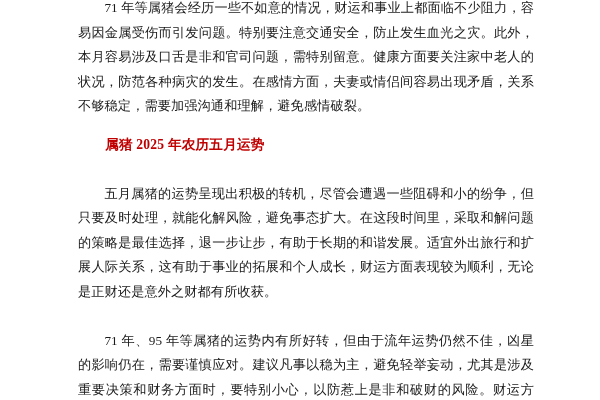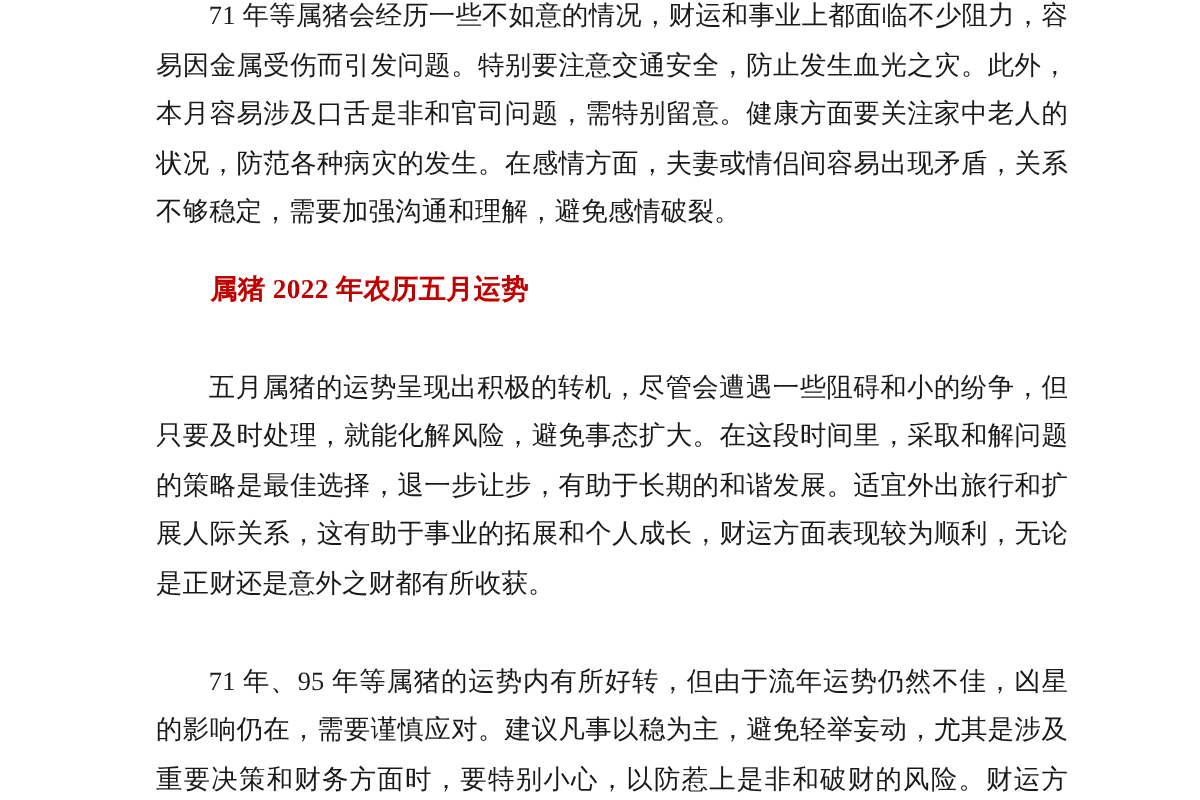--- a/index.html
+++ b/index.html
@@ -53,19 +53,19 @@
     margin-top: -4px;
   }
 </style>
 </head>
 <body>
 
 <div class="page">
 
   <p class="para indent first-block">71 年等属猪会经历一些不如意的情况，财运和事业上都面临不少阻力，容易因金属受伤而引发问题。特别要注意交通安全，防止发生血光之灾。此外，本月容易涉及口舌是非和官司问题，需特别留意。健康方面要关注家中老人的状况，防范各种病灾的发生。在感情方面，夫妻或情侣间容易出现矛盾，关系不够稳定，需要加强沟通和理解，避免感情破裂。</p>
 
-  <p class="heading gap-top">属猪 2022 年农历五月运势</p>
+  <p class="heading gap-top">属猪 2025 年农历五月运势</p>
 
   <p class="para indent gap-small">五月属猪的运势呈现出积极的转机，尽管会遭遇一些阻碍和小的纷争，但只要及时处理，就能化解风险，避免事态扩大。在这段时间里，采取和解问题的策略是最佳选择，退一步让步，有助于长期的和谐发展。适宜外出旅行和扩展人际关系，这有助于事业的拓展和个人成长，财运方面表现较为顺利，无论是正财还是意外之财都有所收获。</p>
 
   <p class="para indent gap-small">71 年、95 年等属猪的运势内有所好转，但由于流年运势仍然不佳，凶星的影响仍在，需要谨慎应对。建议凡事以稳为主，避免轻举妄动，尤其是涉及重要决策和财务方面时，要特别小心，以防惹上是非和破财的风险。财运方面，情况依然不理想，建议守住现有的事业，不要急于扩张或冒险投资，谨防小人作祟。感情方面，桃花运较旺；已婚人士需提防桃花劫动，保持家庭稳定；未婚</p>
 
 </div>
 
 </body></html>

